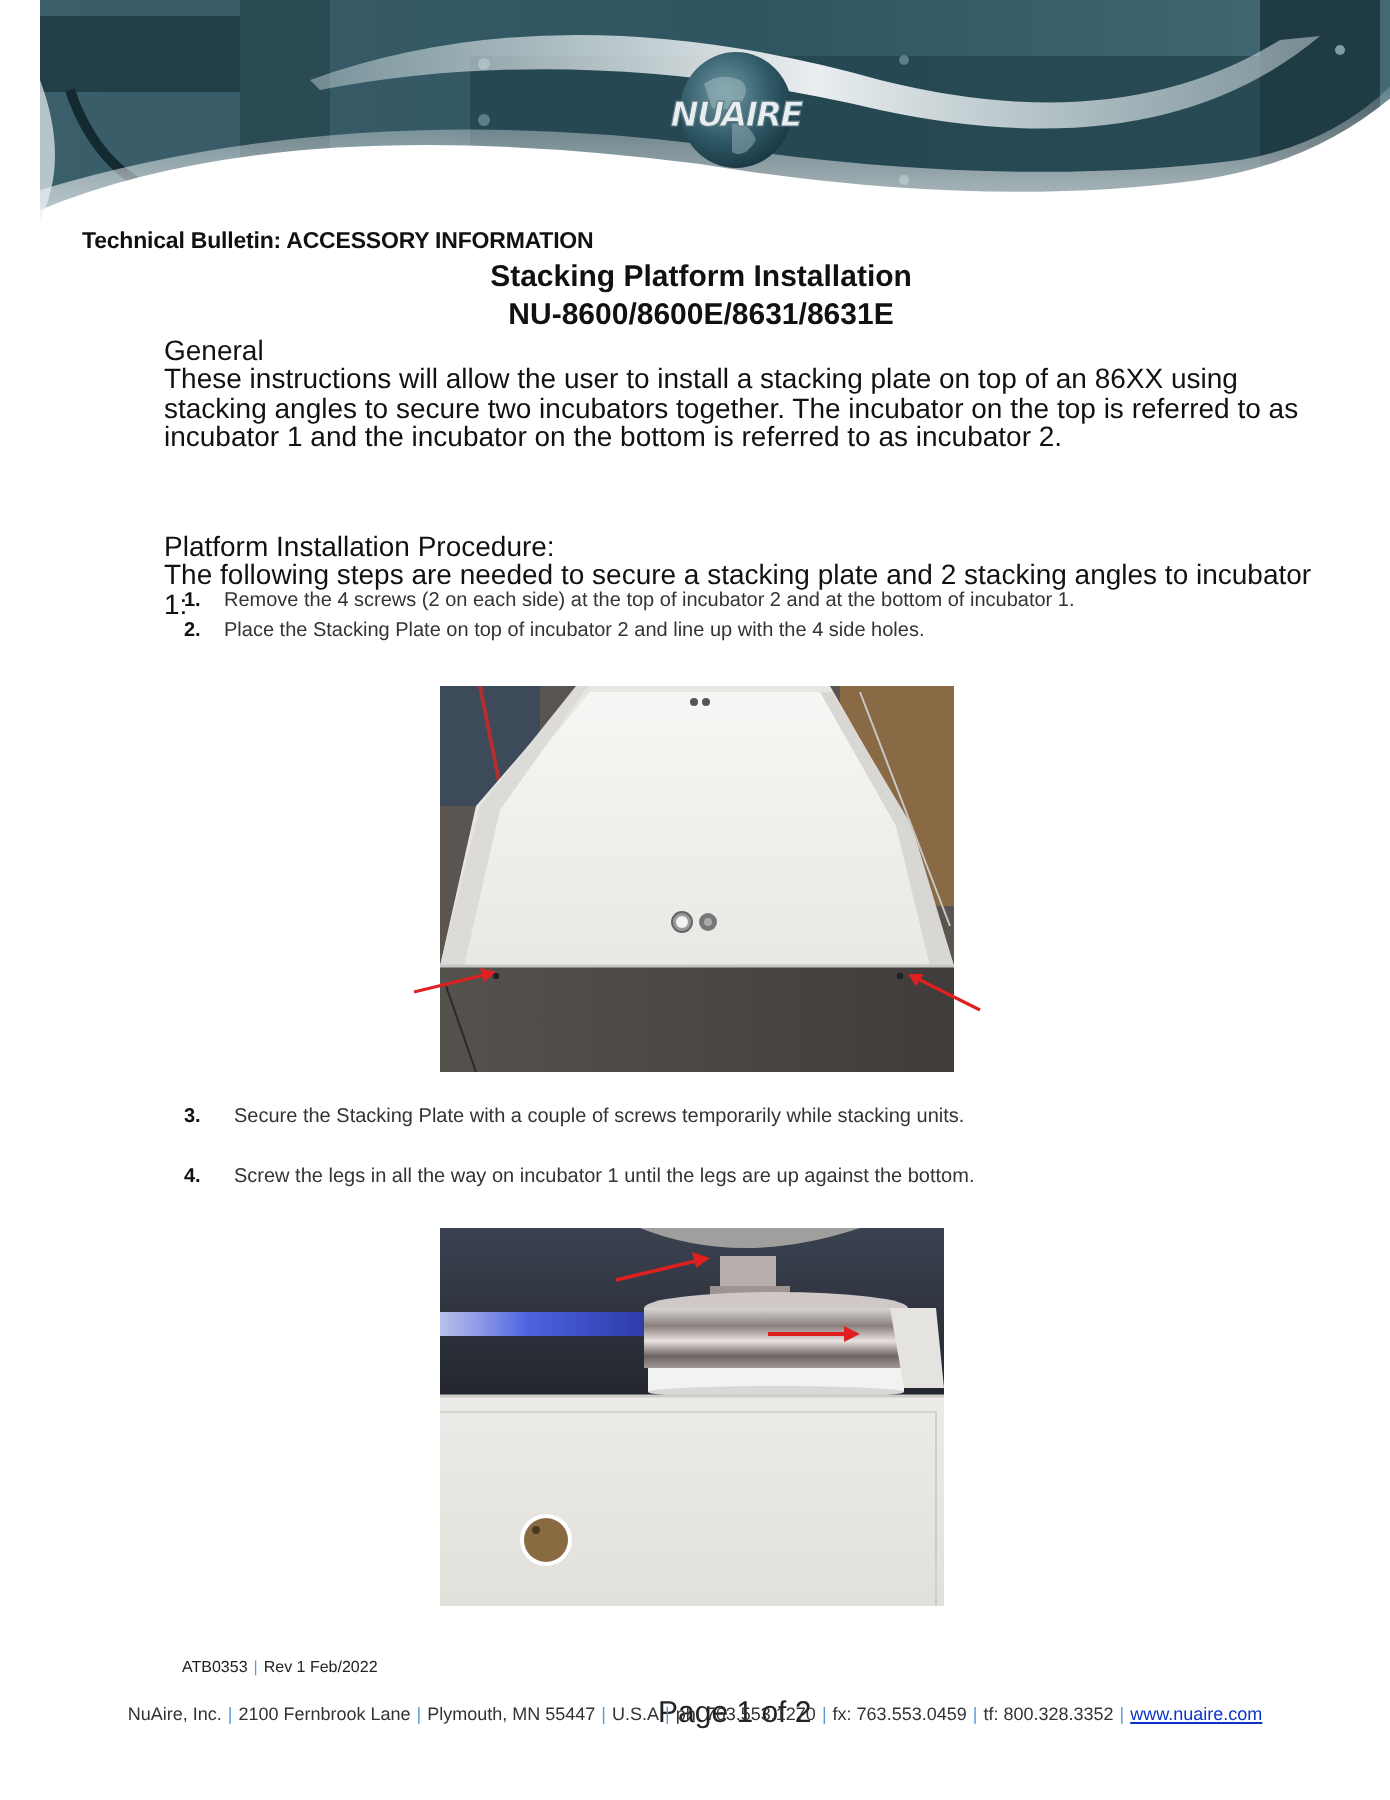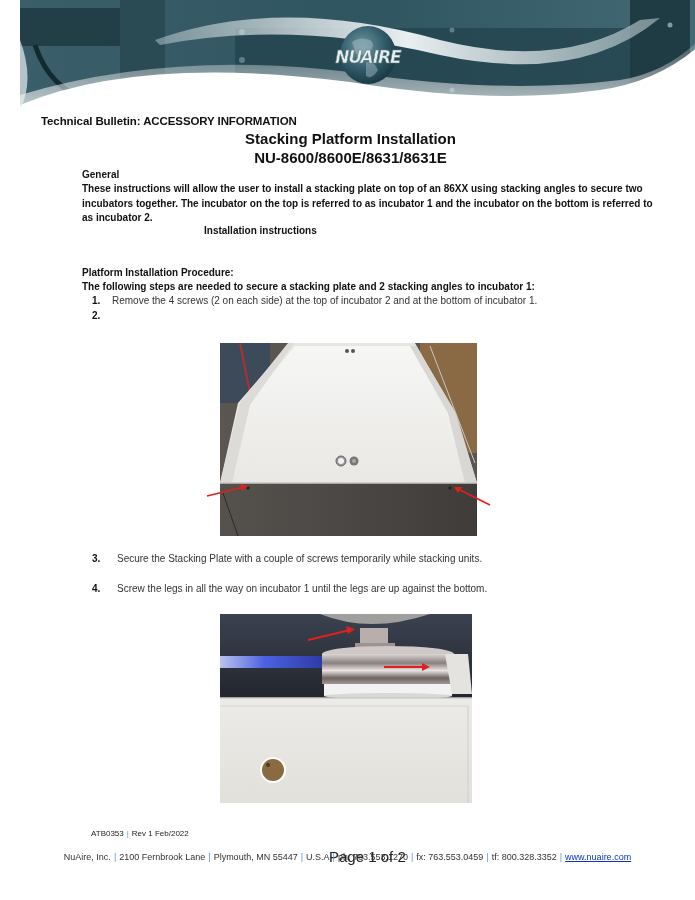--- a/index.html
+++ b/index.html
@@ -8,21 +8,21 @@
 
   
   .banner { position: absolute; left: 0; top: 0; width: 695px; height: 112px; overflow: hidden; margin-left: 20px; }
   .banner svg { display: block; }
 
   
   .bulletin-label { position: absolute; left: 41px; top: 115px; font-size: 11.5px; font-weight: bold; color: #111; letter-spacing: -0.1px; }
   .title-1 { position: absolute; left: 0; width: 695px; top: 130px; text-align: center; font-size: 15px; font-weight: bold; padding-left: 6px; box-sizing: border-box; }
   .title-2 { position: absolute; left: 0; width: 695px; top: 149px; text-align: center; font-size: 15px; font-weight: bold; padding-left: 6px; box-sizing: border-box; }
 
-  .section { position: absolute; left: 82px; width: 580px; font-size: 10px; font-weight: bold; line-height: 14.5px; }
+  .section { position: absolute; left: 82px; width: 580px; font-size: 14px; font-weight: normal; line-height: 14.5px; }
   .general-head { top: 168px; }
   .general-body { top: 182px; width: 580px; }
 
   .parts { position: absolute; left: 82px; top: 224px; font-size: 10px; font-weight: bold; line-height: 14px; }
   .parts-row { display: flex; height: 14px; }
   .parts-c1 { width: 81px; }
   .parts-c2 { width: 41px; }
   .parts-c3 { }
 
   .proc-head { top: 266px; }
@@ -105,37 +105,33 @@
 </div>
 
 <div class="bulletin-label">Technical Bulletin:  ACCESSORY INFORMATION</div>
 <div class="title-1">Stacking Platform Installation</div>
 <div class="title-2">NU-8600/8600E/8631/8631E</div>
 
 <div class="section general-head">General</div>
 <div class="section general-body">These instructions will allow the user to install a stacking plate on top of an 86XX using stacking angles to secure two incubators together. The incubator on the top is referred to as incubator 1 and the incubator on the bottom is referred to as incubator 2.</div>
 
 <div class="parts">
-  <div class="parts-row">
-    <span class="parts-c1"></span>
-    <span class="parts-c2"></span>
-    <span class="parts-c3">Installation instructions</span>
-  </div>
 </div>
 
 <div class="section proc-head">Platform Installation Procedure:</div>
 <div class="section proc-intro">The following steps are needed to secure a stacking plate and 2 stacking angles to incubator 1:</div>
 
 <div class="steps">
   <div class="step">
     <span class="step-num">1.</span>
     <span class="step-text">Remove the 4 screws (2 on each side) at the top of incubator 2 and at the bottom of incubator 1.</span>
   </div>
   <div class="step">
     <span class="step-num">2.</span>
+    <span class="step-text">Place the Stacking Plate on top of incubator 2 and line up with the 4 side holes.</span>
   </div>
 </div>
 
 <div class="photo photo-1">
   <svg width="257" height="193" viewBox="0 0 257 193">
     <defs>
       <linearGradient id="p1top" x1="0" y1="0" x2="0" y2="1">
         <stop offset="0" stop-color="#f6f6f4"></stop>
         <stop offset="1" stop-color="#e9e8e5"></stop>
       </linearGradient>

